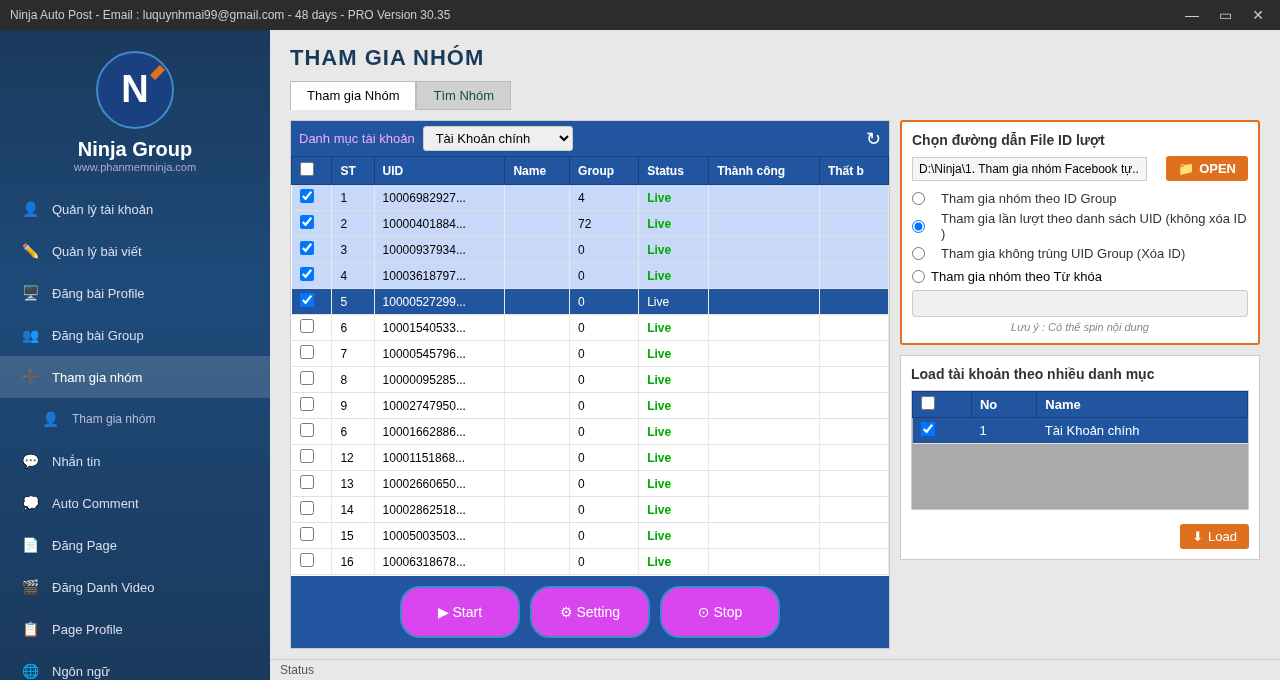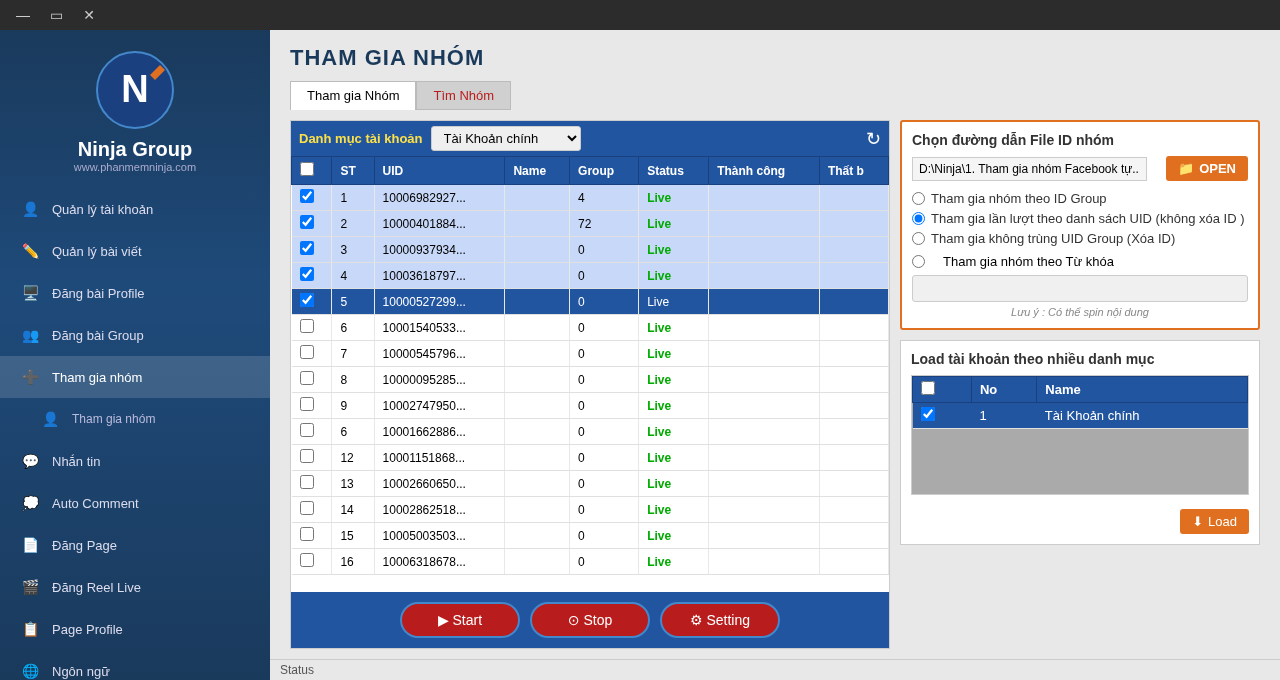--- a/index.html
+++ b/index.html
@@ -81,21 +81,21 @@
       gap: 0;
       padding: 0 20px;
       background: #e8e8e8;
     }
     .tab {
       padding: 6px 16px;
       background: #d0d0d0;
       border: 1px solid #bbb;
       cursor: pointer;
       font-size: 13px;
-      color: #b91c1c;
+      color: #14532d;
     }
     .tab.active { background: white; border-bottom: none; color: #000; }
 
     .content-area {
       display: flex;
       flex: 1;
       padding: 10px 20px;
       gap: 10px;
       overflow: hidden;
     }
@@ -110,21 +110,21 @@
       overflow: hidden;
     }
 
     .table-toolbar {
       display: flex;
       align-items: center;
       background: #2155a0;
       padding: 5px 8px;
       gap: 8px;
     }
-    .toolbar-label { color: #fde047; font-size: 13px; font-weight: bold; }
+    .toolbar-label { color: #f0abfc; font-size: 13px; }
     .toolbar-select {
       padding: 3px 8px;
       border: 1px solid #ccc;
       border-radius: 3px;
       font-size: 13px;
       min-width: 150px;
     }
     .toolbar-refresh {
       margin-left: auto;
       background: none;
@@ -159,24 +159,24 @@
 
     
     .bottom-buttons {
       display: flex;
       gap: 10px;
       padding: 10px 8px;
       background: #2155a0;
       justify-content: center;
     }
     .btn-action {
-      padding: 8px 20px;
+      padding: 16px 20px;
       border-radius: 20px;
       border: 2px solid #4488cc;
-      background: #b91c1c;
+      background: #d946ef;
       color: white;
       font-size: 14px;
       cursor: pointer;
       display: flex;
       align-items: center;
       gap: 6px;
       min-width: 120px;
       justify-content: center;
     }
 
@@ -221,29 +221,29 @@
       font-size: 13px;
       font-weight: bold;
       display: flex;
       align-items: center;
       gap: 5px;
       border-radius: 3px;
     }
     .radio-option {
       display: flex;
       align-items: center;
-      gap: 6px;
+      gap: 16px;
       margin: 5px 0;
       font-size: 13px;
       color: #333;
     }
     .radio-option input[type="radio"] { cursor: pointer; }
 
     .keyword-section { margin-top: 8px; }
-    .radio-keyword { display: flex; align-items: center; gap: 18px; font-size: 13px; margin-bottom: 6px; }
+    .radio-keyword { display: flex; align-items: center; gap: 6px; font-size: 13px; margin-bottom: 6px; }
     .keyword-input {
       width: 100%;
       padding: 5px 8px;
       border: 1px solid #ccc;
       border-radius: 3px;
       background: #f0f0f0;
       font-size: 13px;
     }
     .note-text { font-size: 11px; color: #888; text-align: center; margin-top: 4px; font-style: italic; }
 
@@ -296,20 +296,21 @@
 
     
     ::-webkit-scrollbar { width: 6px; height: 6px; }
     ::-webkit-scrollbar-track { background: #f0f0f0; }
     ::-webkit-scrollbar-thumb { background: #aaa; border-radius: 3px; }
   </style>
 </head>
 <body>
 
 <div class="title-bar">
+  <span>Ninja Auto Post - Email : luquynhmai99@gmail.com - 48 days -  PRO Version 30.35</span>
   <div class="title-bar-controls">
     <span class="title-bar-btn">—</span>
     <span class="title-bar-btn">▭</span>
     <span class="title-bar-btn">✕</span>
   </div>
 </div>
 
 <div class="app-container">
 
   <div class="sidebar">
@@ -356,21 +357,21 @@
       <div class="menu-item">
         <span class="menu-icon">💭</span>
         <span>Auto Comment</span>
       </div>
       <div class="menu-item">
         <span class="menu-icon">📄</span>
         <span>Đăng Page</span>
       </div>
       <div class="menu-item">
         <span class="menu-icon">🎬</span>
-        <span>Đăng Reel Live</span>
+        <span>Đăng Danh Video</span>
       </div>
       <div class="menu-item">
         <span class="menu-icon">📋</span>
         <span>Page Profile</span>
       </div>
       <div class="menu-item">
         <span class="menu-icon">🌐</span>
         <span>Ngôn ngữ</span>
       </div>
 
@@ -588,29 +589,29 @@
       <td>0</td>
       <td><span class="status-live">Live</span></td>
       <td></td>
       <td></td>
     </tr>
               </tbody>
           </table>
         </div>
         <div class="bottom-buttons">
           <button class="btn-action">▶ Start</button>
+          <button class="btn-action">⚙ Setting</button>
           <button class="btn-action">⊙ Stop</button>
-          <button class="btn-action">⚙ Setting</button>
         </div>
       </div>
 
       <div class="right-panel">
 
         <div class="config-box">
-          <div class="config-box-title">Chọn đường dẫn File ID nhóm</div>
+          <div class="config-box-title">Chọn đường dẫn File ID lượt</div>
           <div class="file-path-row">
             <input class="file-path-input" type="text" value="D:\Ninja\1. Tham gia nhóm Facebook tự..." style="">
             <button class="btn-open">
               <span>📁</span>
               <span>OPEN</span>
             </button>
           </div>
           <div class="radio-option">
             <input type="radio" name="join-type" style="">
             <label>Tham gia nhóm theo ID Group</label>

